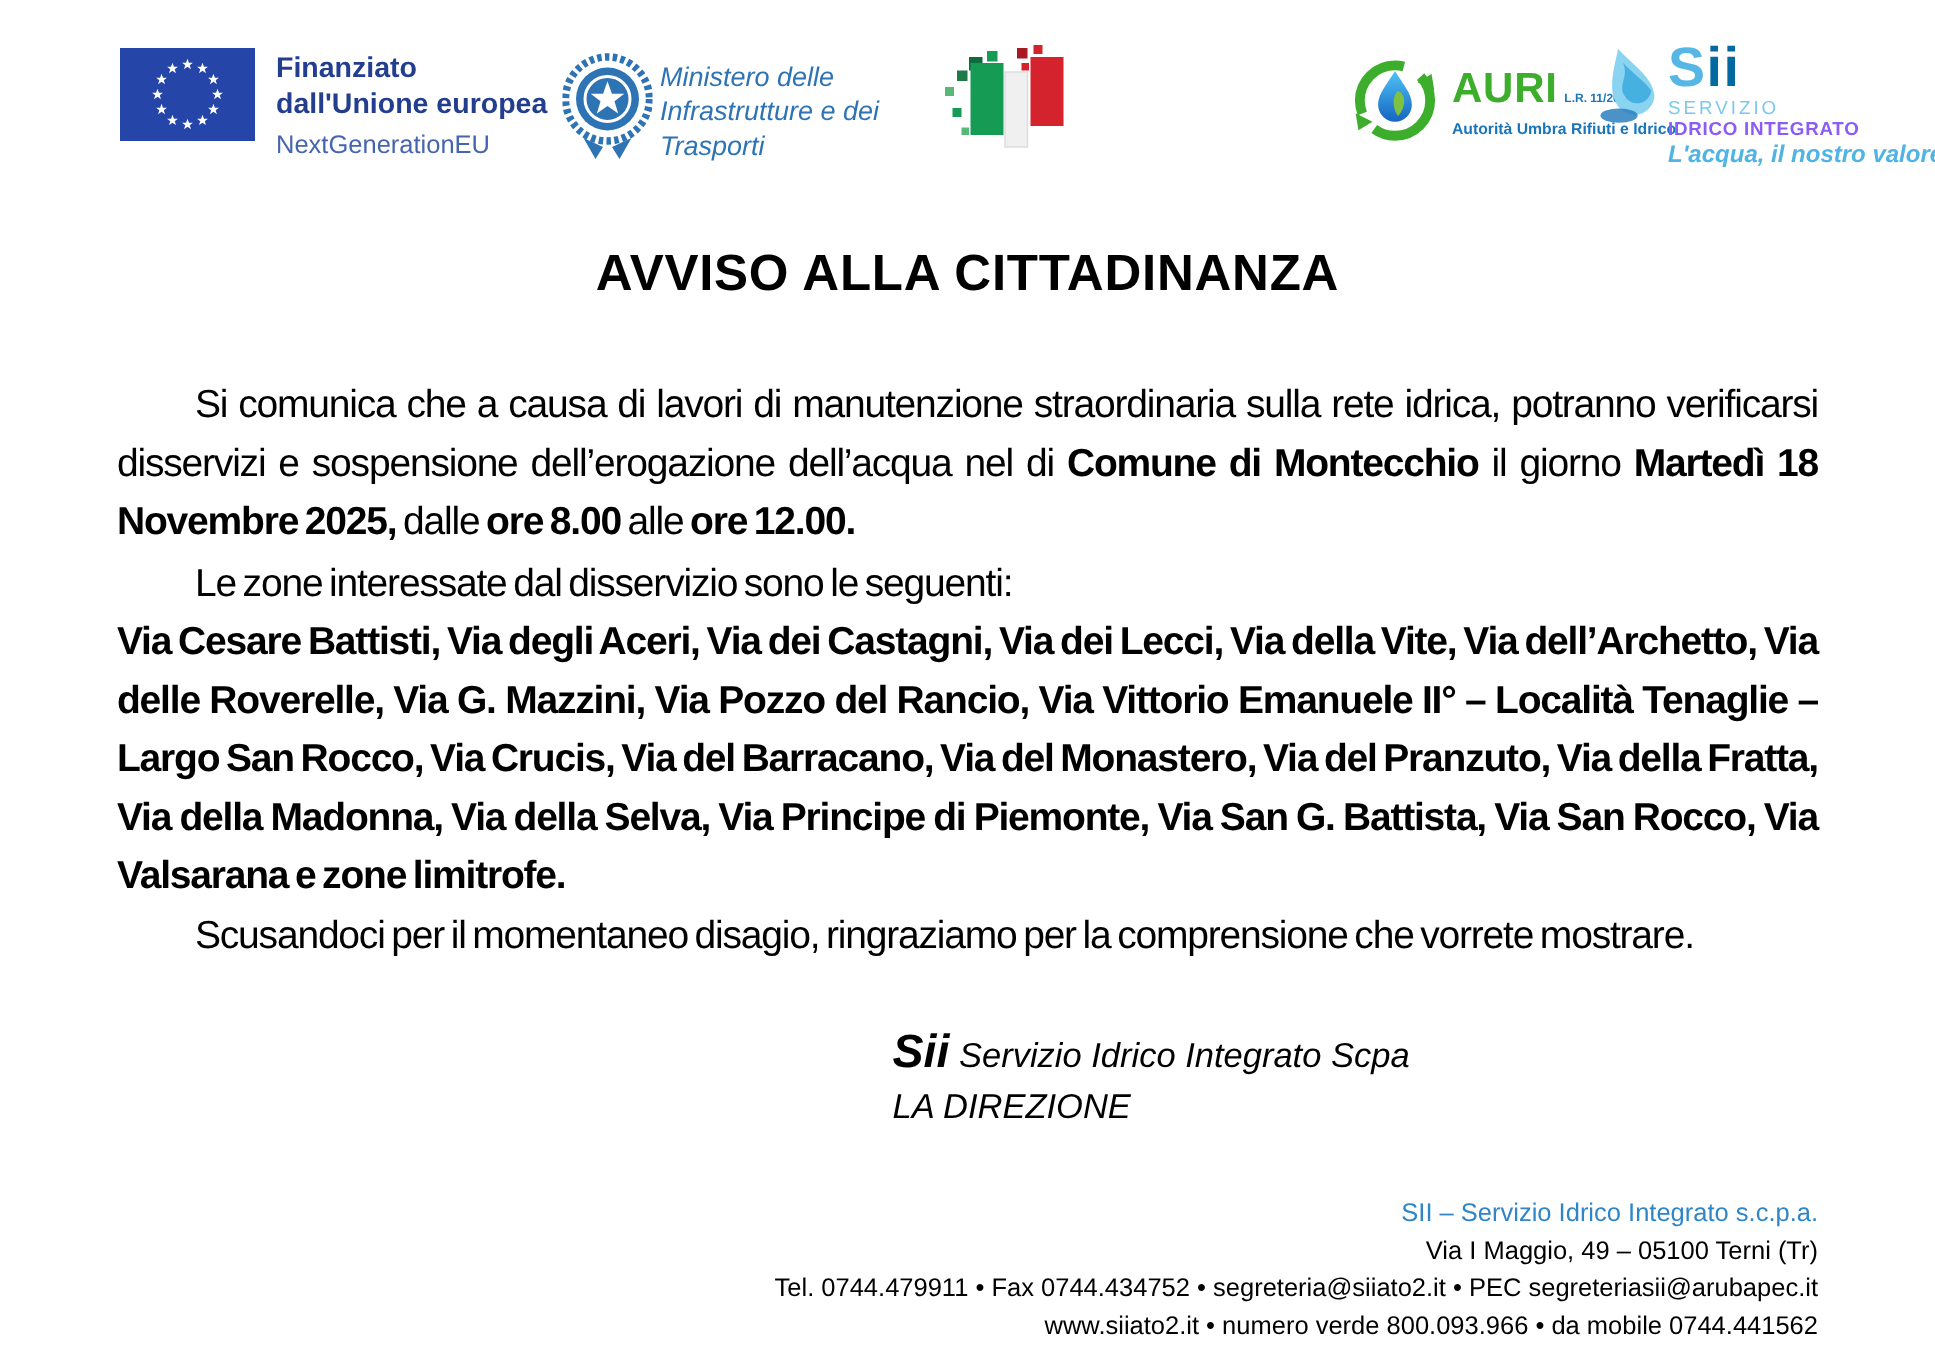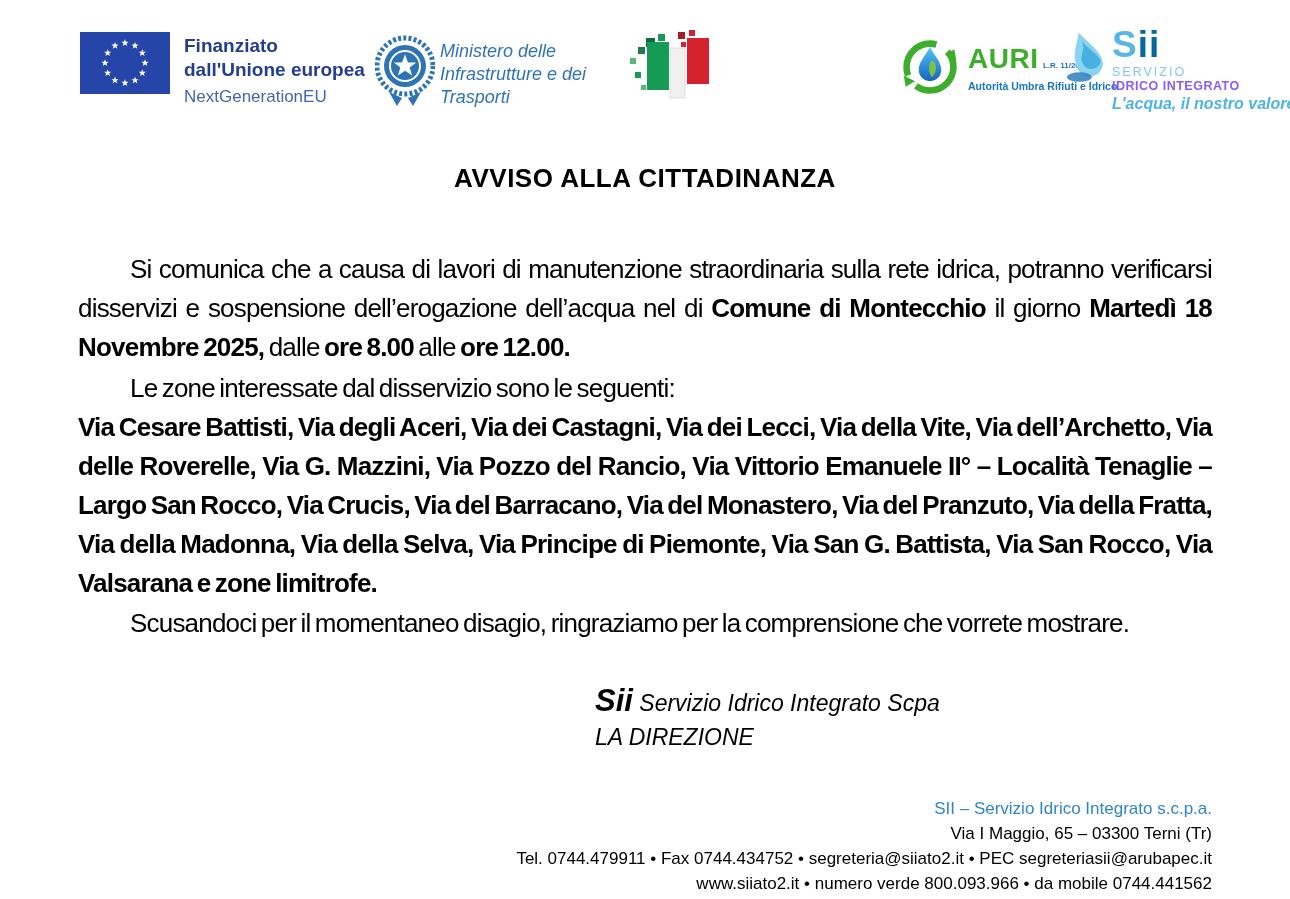--- a/index.html
+++ b/index.html
@@ -30,21 +30,21 @@
   .logo-sii{left:1066px;top:28px;gap:4px;}
   .sii-text{padding-top:0px;}
   .sii-name{font-size:37px;font-weight:bold;line-height:34px;letter-spacing:1px;}
   .sii-s{color:#56B7E6;}
   .sii-ii{color:#0369a1;}
   .sii-l1{font-size:12.5px;color:#7CC9EA;letter-spacing:2px;margin-top:3px;line-height:14px;}
   .sii-l2{font-size:12.5px;font-weight:bold;color:#8b5cf6;letter-spacing:0.5px;line-height:14px;}
   .sii-tag{font-size:16px;font-style:italic;font-weight:bold;color:#4FB3E3;margin-top:2px;white-space:nowrap;}
   
   .title{position:absolute;top:163px;left:0;width:100%;text-align:center;
-    font-size:26px;font-weight:bold;letter-spacing:0.5px;color:#000;}
+    font-size:34px;font-weight:bold;letter-spacing:0.5px;color:#000;}
   
   .para{position:absolute;left:78px;width:1134px;margin:0;text-align:justify;
     font-size:26px;line-height:39px;letter-spacing:-0.8px;word-spacing:-2px;color:#000;}
   .p1{top:250px;text-indent:52px;}
   .p2{top:369px;text-indent:52px;}
   .streets{top:408px;font-weight:bold;}
   .closing{top:604px;text-indent:52px;}
   
   .signature{position:absolute;left:595px;top:684px;width:500px;
     font-style:italic;font-size:23px;line-height:34px;color:#000;}
@@ -167,18 +167,18 @@
 
   <p class="para closing">Scusandoci per il momentaneo disagio, ringraziamo per la comprensione che vorrete mostrare.</p>
 
   <div class="signature">
     <div><span class="sig-sii">Sii</span><span> Servizio Idrico Integrato Scpa</span></div>
     <div>LA DIREZIONE</div>
   </div>
 
   <div class="footer">
     <div class="blue">SII – Servizio Idrico Integrato s.c.p.a.</div>
-    <div>Via I Maggio, 65 – 03300 Terni (Tr)</div>
+    <div>Via I Maggio, 49 – 05100 Terni (Tr)</div>
     <div>Tel. 0744.479911 • Fax 0744.434752 • segreteria@siiato2.it • PEC segreteriasii@arubapec.it</div>
     <div>www.siiato2.it • numero verde 800.093.966 • da mobile 0744.441562</div>
   </div>
 
 </div>
 
 </body></html>

